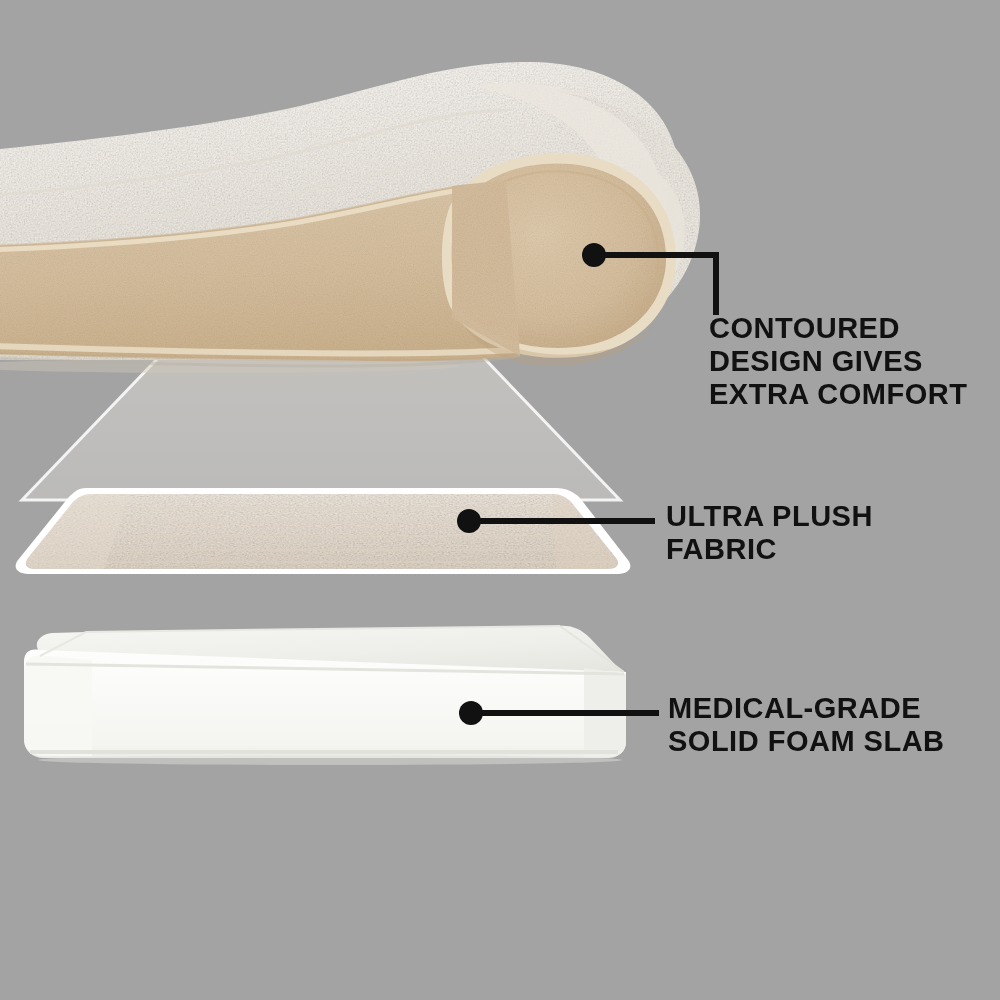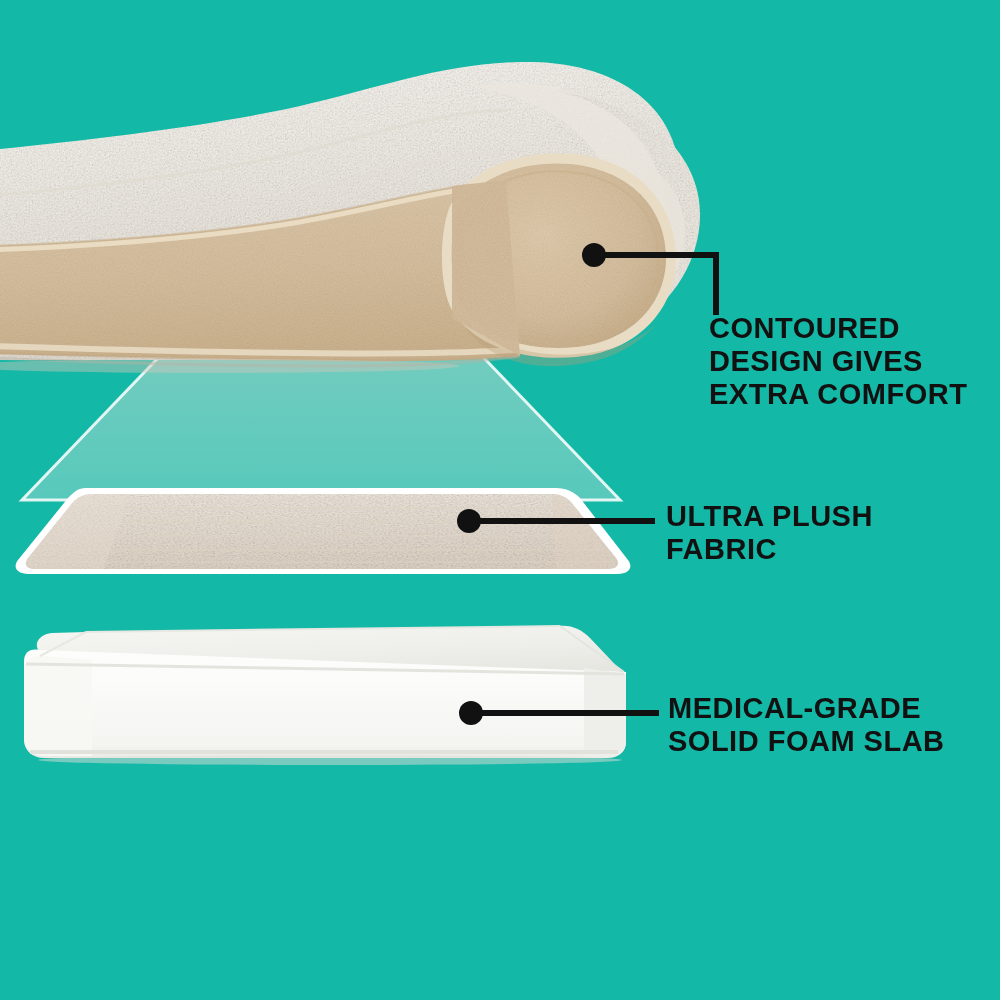--- a/index.html
+++ b/index.html
@@ -13,21 +13,21 @@
     height: 1000px;
     overflow: hidden;
     font-family: "Liberation Sans", sans-serif;
     position: relative;
   }
   #stage {
     position: absolute;
     left: 0; top: 0;
     width: 1000px;
     height: 1000px;
-    background: #14b8a6;
+    background: #a3a3a3;
   }
   .layer-svg {
     position: absolute;
     left: 0; top: 0;
     width: 1000px;
     height: 1000px;
   }
   
   .callout-text {
     position: absolute;

